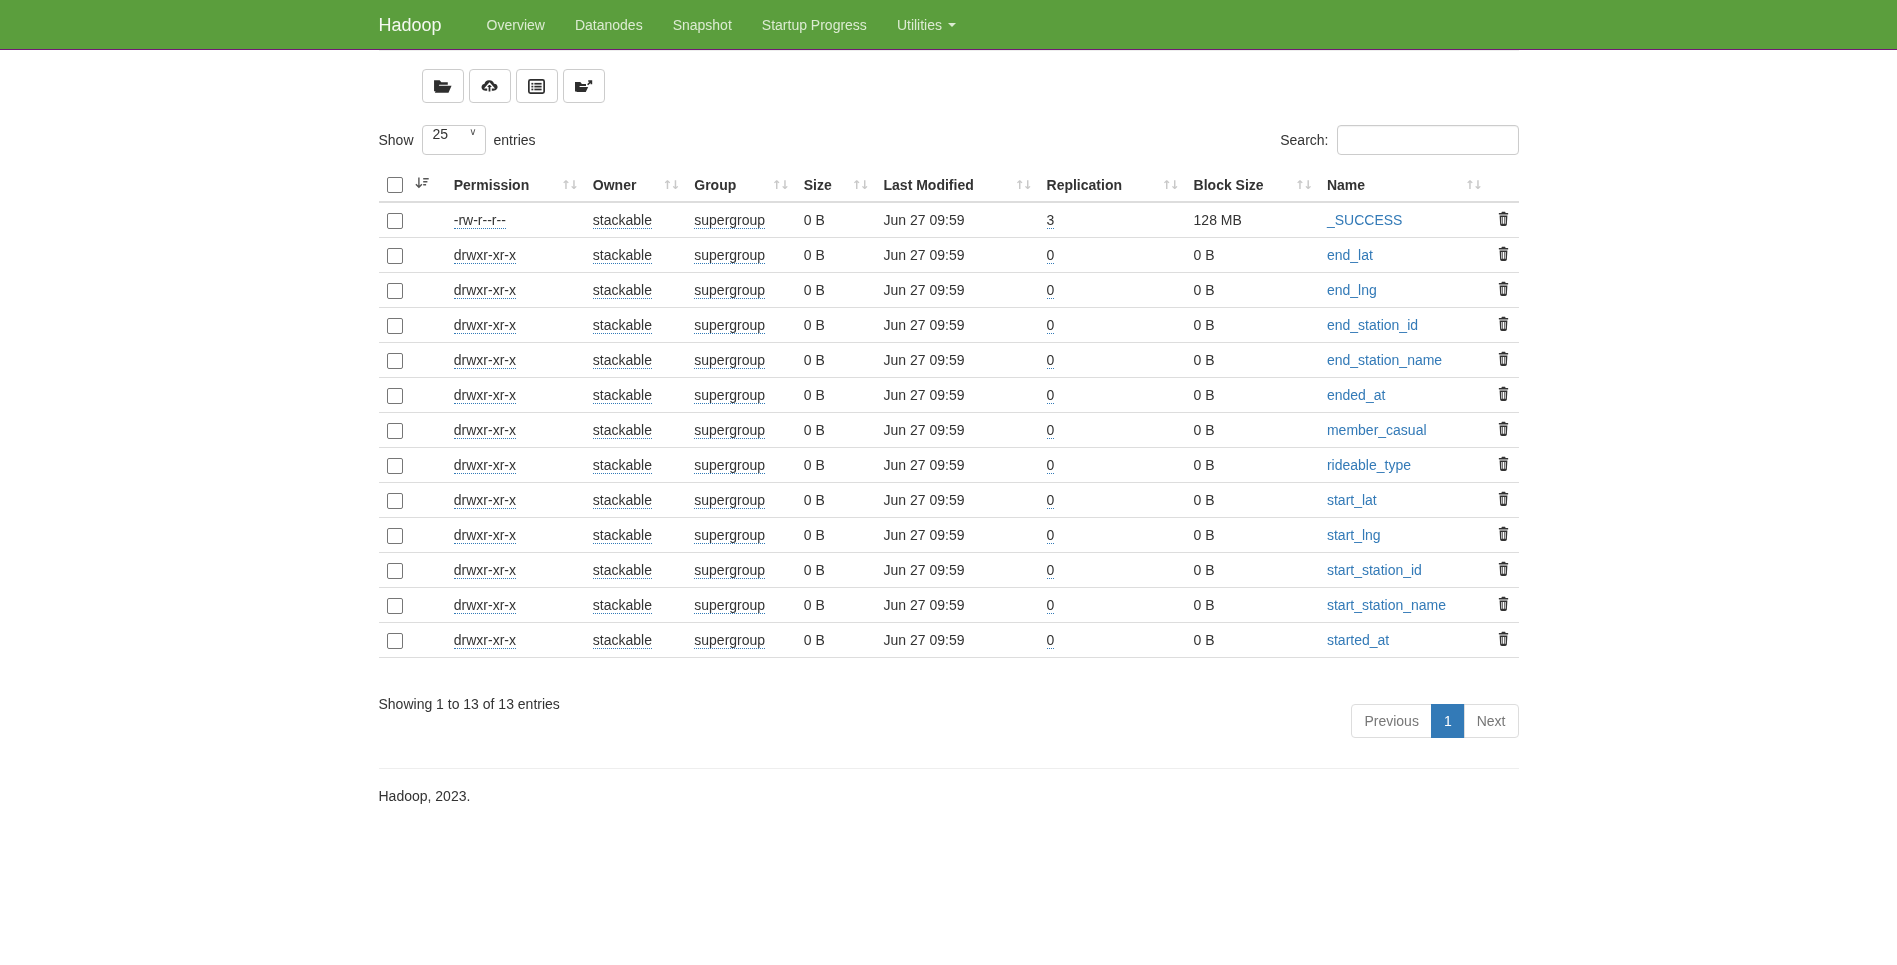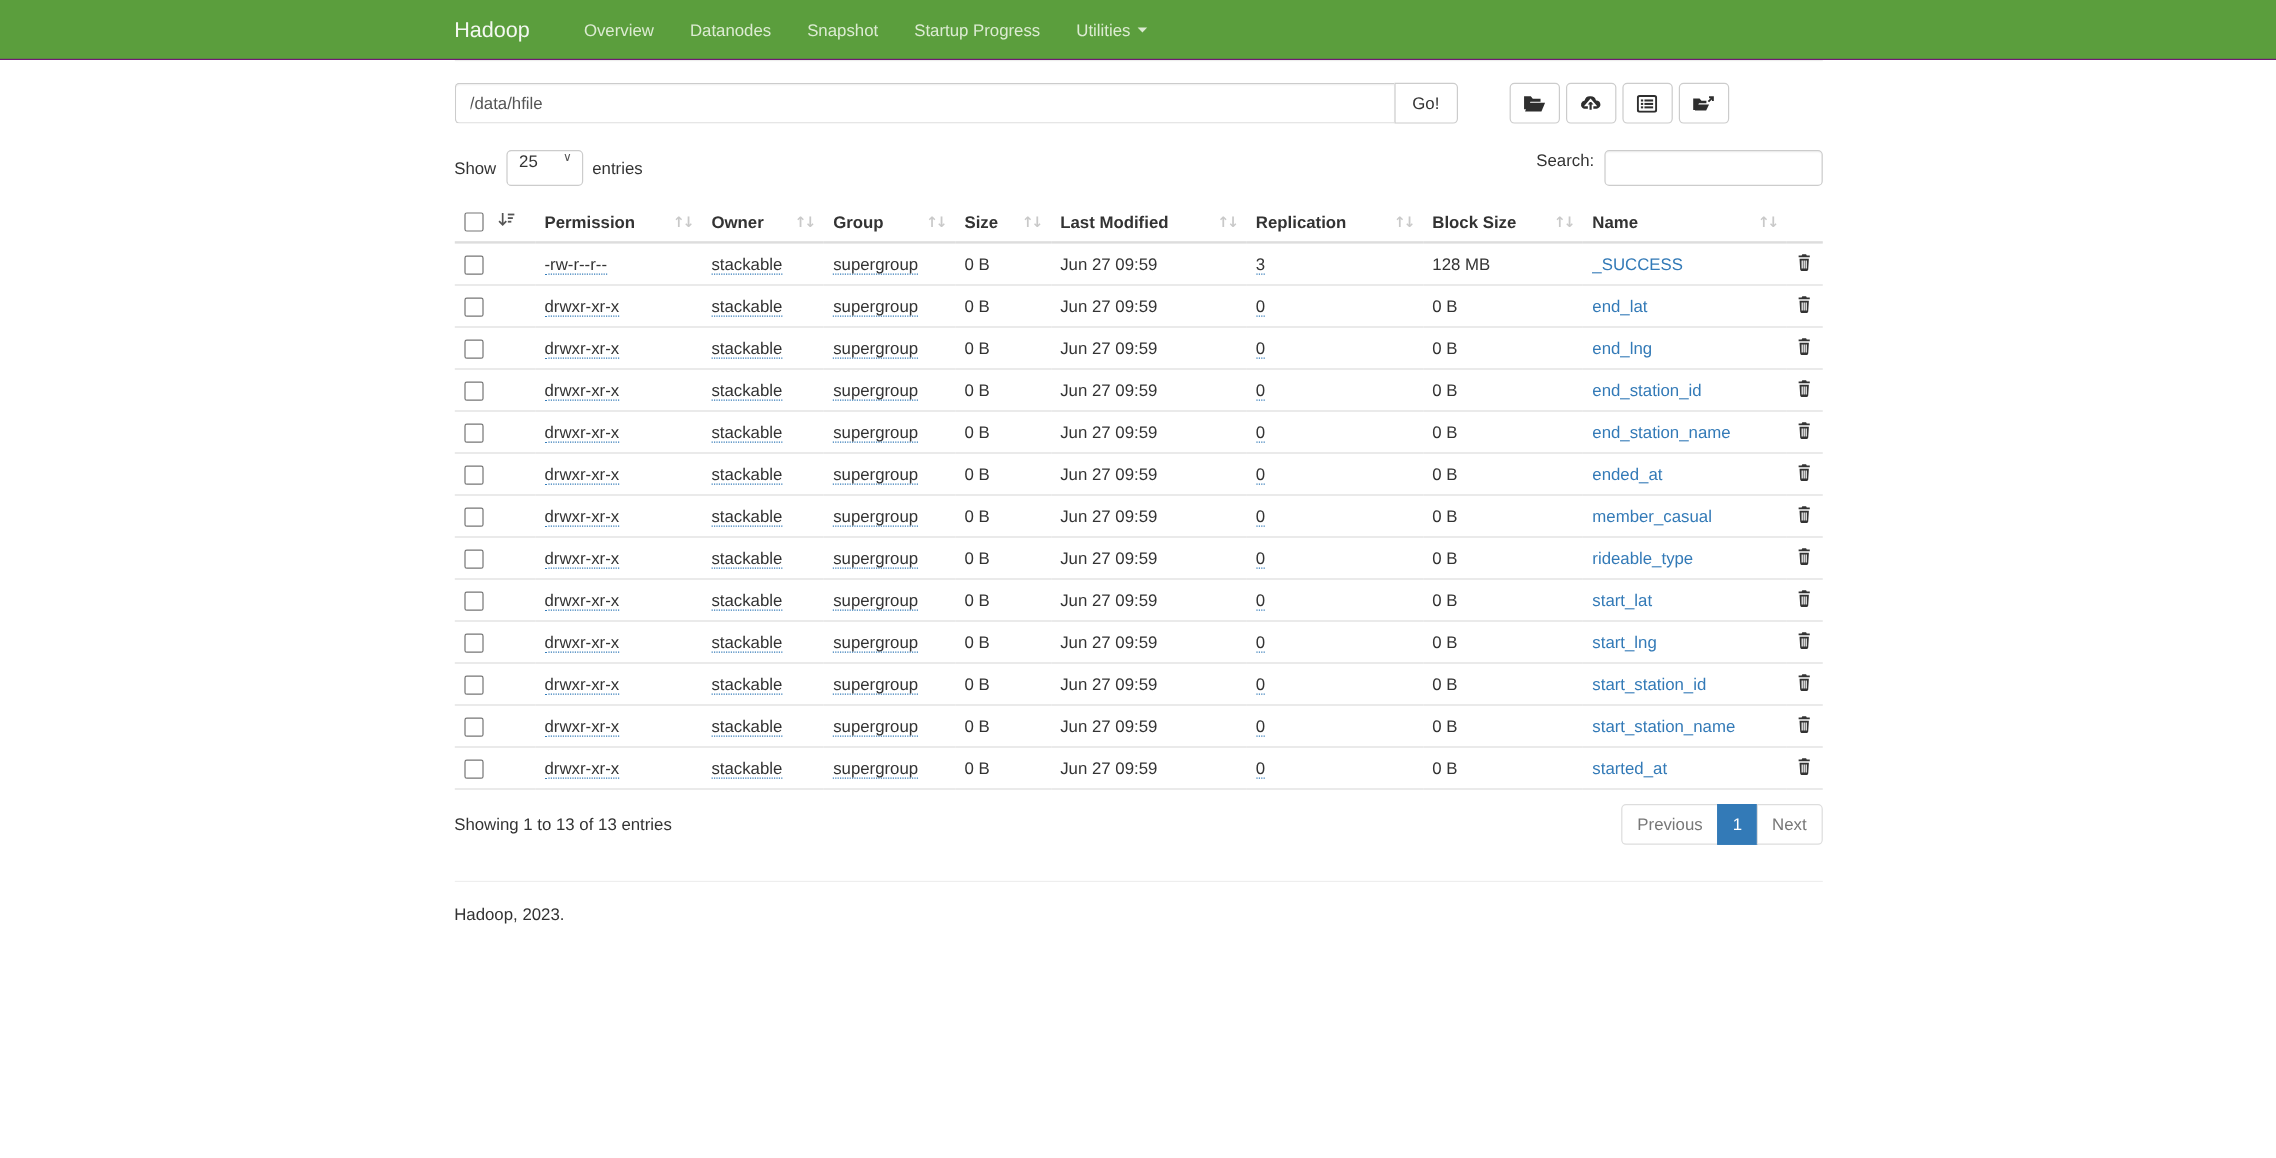--- a/index.html
+++ b/index.html
@@ -33,41 +33,41 @@
   .icon-btn { width:42px; height:34px; border-radius:4px; margin-right:5px;
     display:flex; align-items:center; justify-content:center; padding:0; }
   .icon-btn svg { display:block; }
   
   .controls-row { display:flex; justify-content:space-between; align-items:center; margin-top:22px; }
   .show-entries { display:flex; align-items:center; }
   .select-box { display:inline-flex; align-items:flex-start; justify-content:space-between;
     width:64px; height:30px; margin:0 8px; padding:0 8px 0 10px;
     border:1px solid #ccc; border-radius:4px; background:#fff; cursor:pointer; color:#333; }
   .select-caret { font-size:10px; color:#555; }
-  .search-box { display:flex; align-items:flex-start; }
+  .search-box { display:flex; align-items:center; }
   .search-box label { margin-right:8px; }
   .search-input { width:182px; height:30px; border:1px solid #ccc; border-radius:4px; padding:4px 10px;
     outline:none; box-shadow:inset 0 1px 1px rgba(0,0,0,.05); font-family:inherit; font-size:14px; }
   
   table.file-table { width:100%; border-collapse:collapse; margin-top:13px; table-layout:fixed; }
   th { text-align:left; font-weight:bold; font-size:14px; padding:8px; border-bottom:2px solid #ddd; cursor:pointer; }
   td { padding:8px; border-top:1px solid #ddd; font-size:14px; }
   tr.data-row:last-child td { border-bottom:1px solid #ddd; }
   .th-inner { display:flex; align-items:center; justify-content:space-between; }
   .sort-both { color:#c9c9c9; font-size:12px; letter-spacing:-2px; margin-left:4px; font-family:"DejaVu Sans",sans-serif; user-select:none; }
   .checkbox { display:inline-block; width:16px; height:16px; border:1.5px solid #767676; border-radius:2px; background:#fff; cursor:pointer; vertical-align:middle; }
   .sel-head { display:flex; align-items:center; gap:12px; }
   .editable { border-bottom:1px dotted #337ab7; cursor:pointer; }
   a.name-link { color:#337ab7; text-decoration:none; cursor:pointer; }
   .trash-btn { background:none; border:none; padding:0; cursor:pointer; line-height:0; }
   
   .info-row { display:flex; justify-content:space-between; align-items:center; margin-top:12px; }
   .pagination { display:flex; }
   .page-btn { height:34px; padding:2px 12px; background:#fff; border:1px solid #ddd; color:#777;
-    font-size:14px; cursor:pointer; font-family:inherit; margin-left:-1px; }
+    font-size:14px; cursor:pointer; font-family:inherit; margin-left:-1px;margin-top:34px; }
   .page-btn.first { border-radius:4px 0 0 4px; margin-left:0; }
   .page-btn.last { border-radius:0 4px 4px 0; }
   .page-btn.active { background:#337ab7; border-color:#337ab7; color:#fff; }
   
   .footer-hr { margin-top:30px; }
   .footer-text { margin:19px 0 40px 0; font-size:14px; color:#333; }
 </style>
 </head>
 <body>
 
@@ -97,24 +97,20 @@
   </div>
       </div>
   </div>
 </div>
 
 <div class="container">
 
   <hr>
 
   <div class="path-row">
-    <div class="input-group">
-      <input class="path-input" type="text" value="/data/hfile" style="">
-      <button class="btn btn-go">Go!</button>
-    </div>
     <div class="action-group">
       <button class="btn icon-btn">
         <span>
           <svg width="19" height="15" viewBox="0 0 18 14" fill="#2e2e2e">
             <path d="M1 1h5.3L7.9 3H14v2.4H6L3.4 11.4H1V1z"></path>
             <path d="M4.4 6.2h13.2l-2.9 6.8H1.8l2.6-6.8z"></path>
           </svg>
         </span>
       </button>
       <button class="btn icon-btn">

